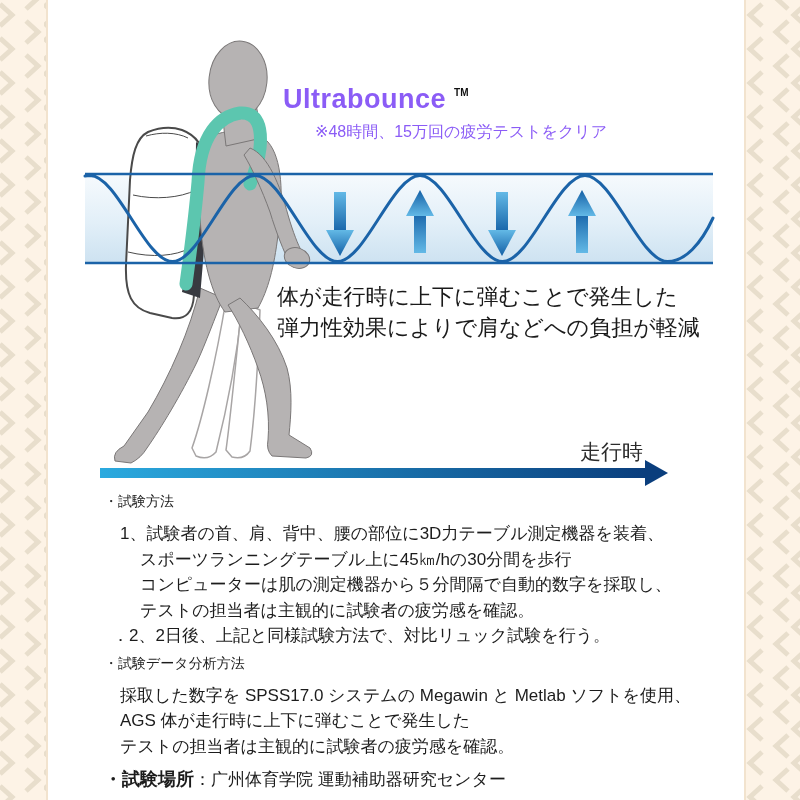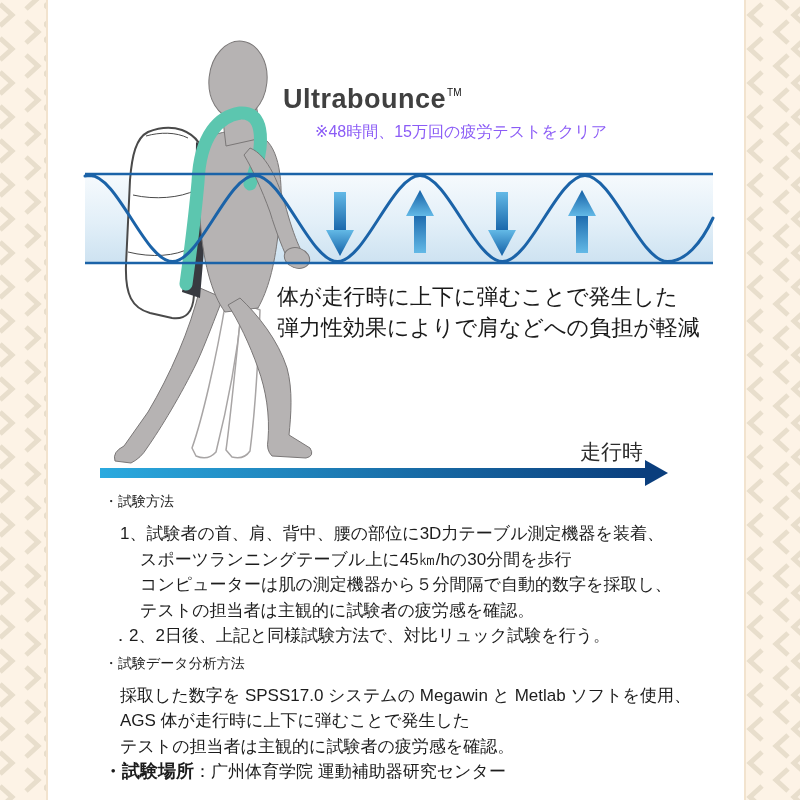--- a/index.html
+++ b/index.html
@@ -11,39 +11,39 @@
   }
   
   .side-strip{position:absolute;top:0;height:800px;background:#fdf3e6;}
   .side-strip.left{left:0;width:46px;border-right:2px solid #f2e3ce;}
   .side-strip.right{right:0;width:54px;border-left:2px solid #f2e3ce;}
   .side-strip svg{display:block;}
 
   
   .header{position:absolute;left:283px;top:84px;white-space:nowrap;}
   .header .row1{display:flex;align-items:baseline;}
-  .brand{font-size:27px;font-weight:700;letter-spacing:0.5px;color:#404040;}
-  .tm{font-size:10px;font-weight:400;vertical-align:super;position:relative;top:-12px;margin-left:1px;color:#111;}
+  .brand{font-size:27px;font-weight:700;letter-spacing:0.5px;color:#8b5cf6;}
+  .tm{font-size:10px;font-weight:700;vertical-align:super;position:relative;top:-12px;margin-left:8px;color:#111;}
   .jp-title{font-size:19px;font-weight:700;margin-left:10px;color:#111;}
   .subtitle{font-size:16px;margin-left:32px;margin-top:7px;color:#8b5cf6;}
 
   
   .stage{position:absolute;left:0;top:0;width:800px;height:800px;}
 
   
   .description{position:absolute;left:277px;top:281px;font-size:22px;line-height:31px;color:#1a1a1a;white-space:nowrap;}
 
   
   .sections{position:absolute;left:104px;top:489px;width:620px;font-size:17px;line-height:25.5px;white-space:nowrap;}
   .sections .heading{font-weight:400;font-size:14px;line-height:24px;}
   .sections .gap{height:8px;}
   .pl16{padding-left:16px;}
   .pl36{padding-left:36px;}
   .pl8{padding-left:8px;}
-  .loc{margin-top:0;}
+  .loc{margin-top:8px;}
   .loc .lbl{font-weight:700;font-size:18px;}
 </style>
 </head>
 <body>
 
 <div class="side-strip left">
   <svg width="46" height="800" xmlns="http://www.w3.org/2000/svg">
     <defs>
       <pattern id="chevL" width="44" height="34" patternUnits="userSpaceOnUse">
         <path d="M0,4 L12,15 L0,26" stroke="#e8decc" stroke-width="5" fill="none"></path>

